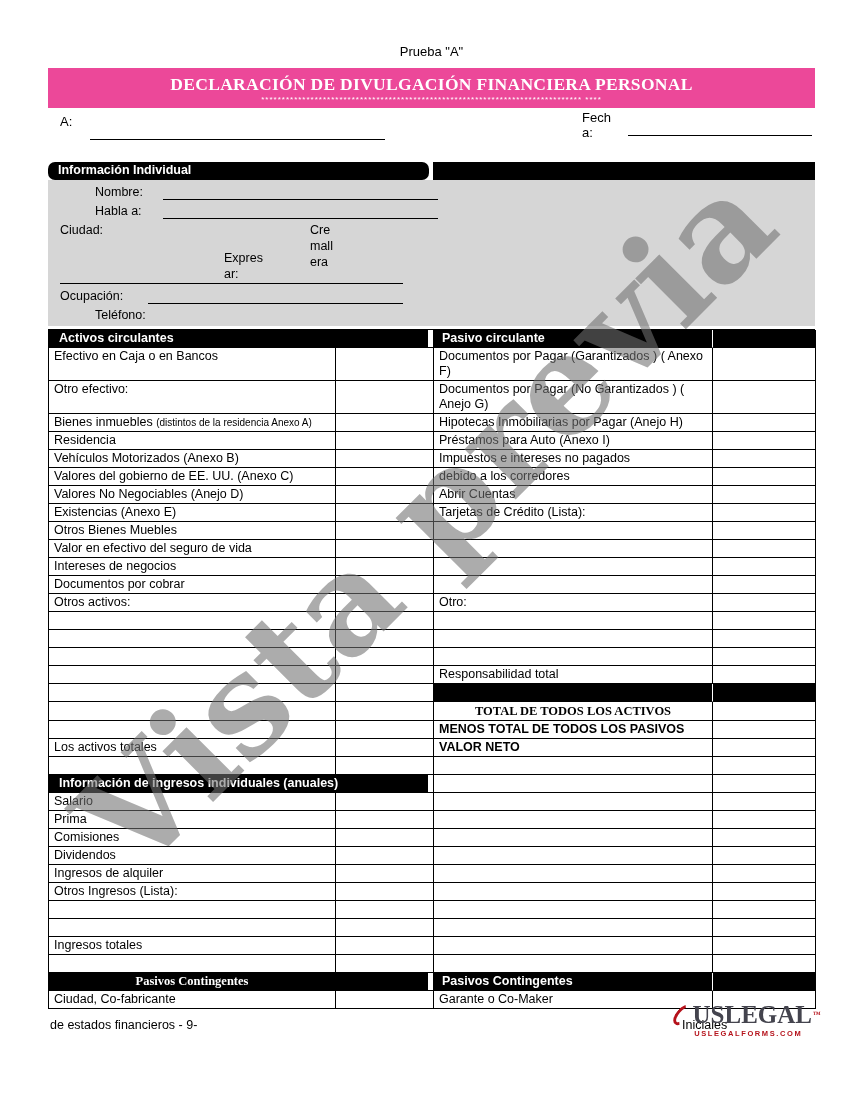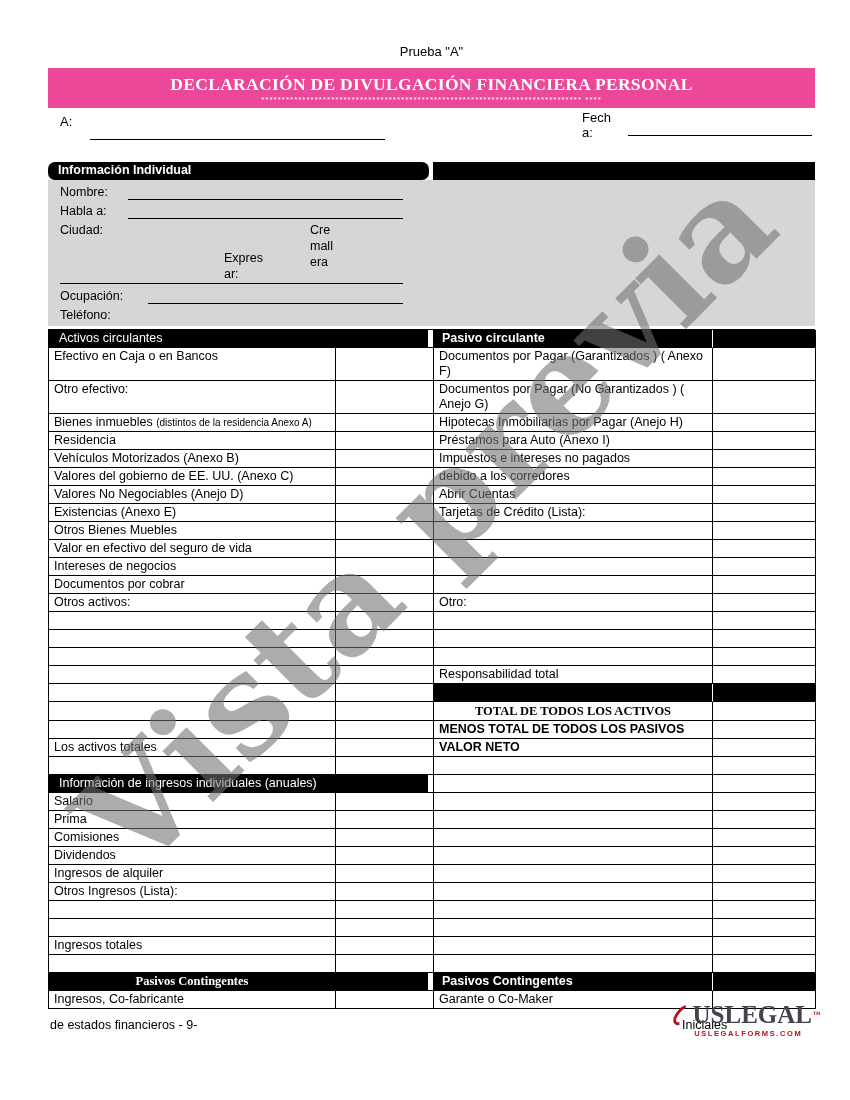--- a/index.html
+++ b/index.html
@@ -25,21 +25,21 @@
   .fecha-label { position: absolute; left: 534px; top: 2px; width: 33px; font-size: 13px; line-height: 15px; word-break: break-all; }
   .fecha-line { position: absolute; left: 580px; top: 27px; width: 184px; border-bottom: 1px solid #000; }
 
   .split-bar { display: flex; height: 18px; }
   .split-bar .bar-left { width: 381px; background: #000; color: #fff; font-weight: bold; font-size: 12.5px; padding: 1px 10px; border-radius: 7px; }
   .split-bar .gap { width: 4px; background: #fff; }
   .split-bar .bar-right { flex: 1; background: #000; }
 
   .gray { background: #d6d6d6; padding-top: 4px; }
   .frow { position: relative; font-size: 12.5px; }
-  .frow.h18 { height: 19px; }
+  .frow.h18 { height: 19px; margin-left: 35px; }
   .lbl-abs { position: absolute; font-size: 12.5px; }
   .fline { position: absolute; border-bottom: 1px solid #000; }
   .city-block { position: relative; height: 65px; font-size: 12.5px; }
   .wrapcol { position: absolute; top: 0; word-break: break-all; line-height: 16px; }
 
   .tbl {
     display: grid;
     grid-template-columns: 287px 98px 279px 103px;
     border-left: 1px solid #000;
     border-top: 1px solid #000;
@@ -51,21 +51,21 @@
     padding: 1px 5px;
     min-height: 18px;
     font-size: 12.5px;
     line-height: 15px;
     background: #fff;
   }
   .span2 { grid-column: span 2; }
   .bar { background: #000 !important; color: #fff; font-weight: bold; }
   .bargap {
     background: linear-gradient(to right, #000 calc(100% - 5px), #fff calc(100% - 5px)) !important;
-    color: #fff; font-weight: normal;
+    color: #fff; font-weight: bold;
   }
   .pad10 { padding-left: 10px !important; }
   .wdiv { border-right-color: #fff !important; }
   .note { font-size: 10px; }
   .total {
     font-family: "Liberation Serif", serif;
     font-weight: bold; font-size: 15.5px; line-height: 20px;
     text-align: center; padding-top: 2px !important;
   }
   .boldsm { font-weight: bold; font-size: 12px; }
@@ -311,21 +311,21 @@
     <div></div>
     <div></div>
     <div></div>
     <div></div>
 
     <div class="contL">Pasivos Contingentes</div>
     <div class="bargap"></div>
     <div class="bar wdiv contR" style="padding-left:8px;">Pasivos Contingentes</div>
     <div class="bar"></div>
 
-    <div>Ingresos, Co-fabricante</div>
+    <div>Ciudad, Co-fabricante</div>
     <div></div>
     <div>Garante o Co-Maker</div>
     <div></div>
 
   </div>
 
   <div class="footer">
     <span class="footer-note">de estados financieros - 9-</span>
     <span class="initials">Iniciales</span>
     <div class="logo">

